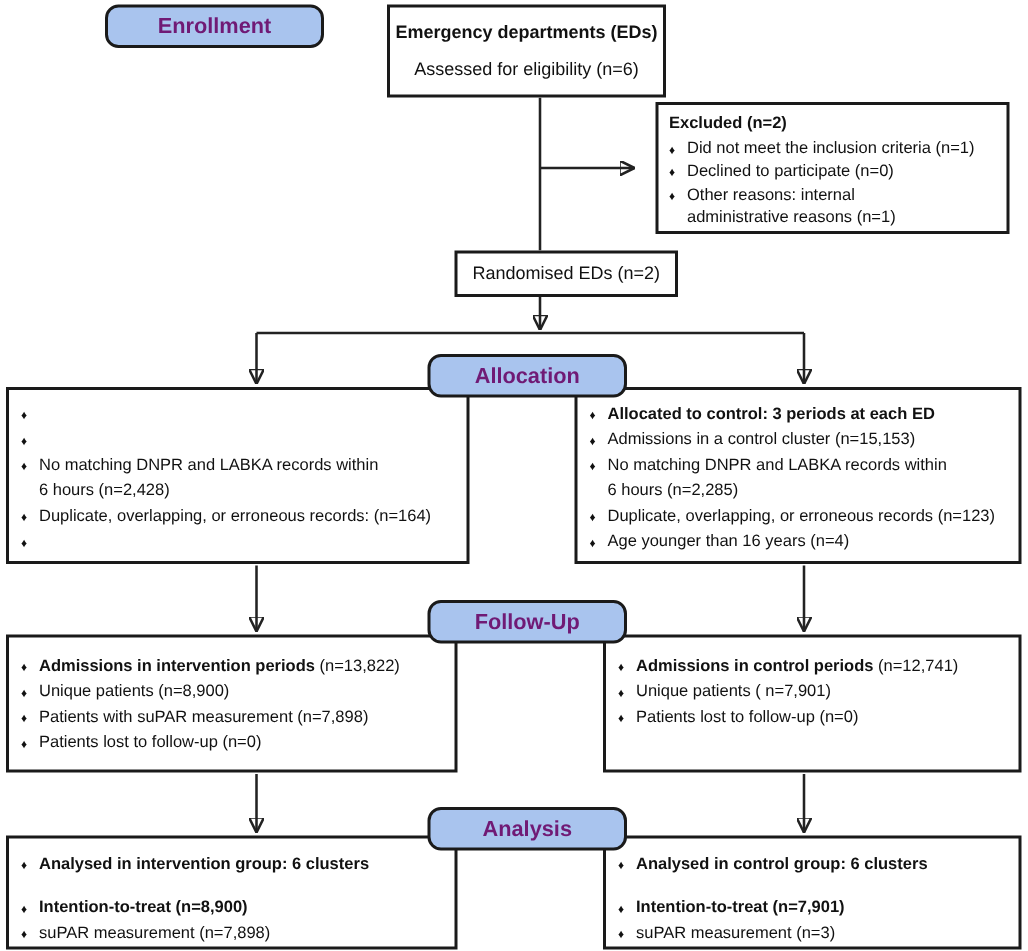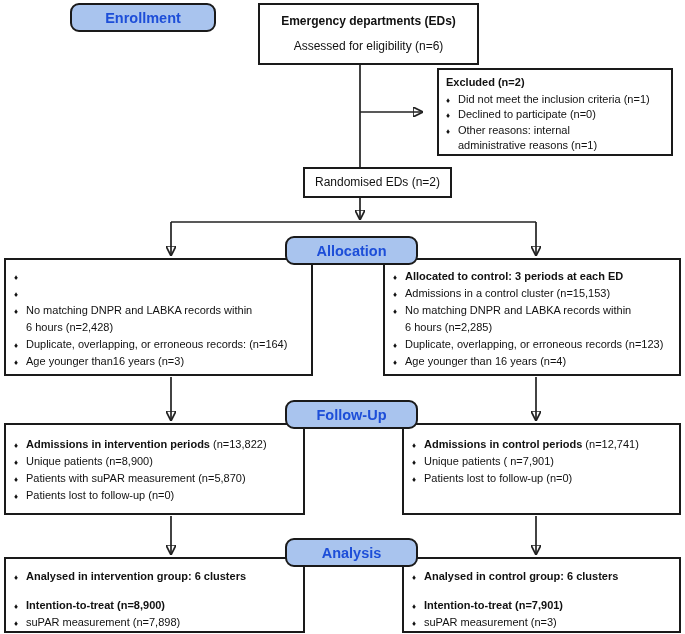--- a/index.html
+++ b/index.html
@@ -9,21 +9,21 @@
   }
   .wires{position:absolute;left:0;top:0;z-index:1;}
   .wires path{stroke:#222;stroke-width:1.7;fill:none;}
   .box{
     position:absolute;z-index:2;background:#fff;border:2px solid #1a1a1a;
     box-sizing:border-box;font-size:11px;line-height:17px;
   }
   .pill{
     position:absolute;z-index:3;background:#a9c4ee;border:2px solid #1a1a1a;
     border-radius:9px;box-sizing:border-box;display:flex;align-items:center;justify-content:center;
-    color:#1d4ed8;font-weight:bold;font-size:14.5px;
+    color:#701a75;font-weight:bold;font-size:14.5px;
   }
   .centered{display:flex;flex-direction:column;align-items:center;text-align:center;}
   .elig{padding-top:9px;gap:11px;font-size:12px;line-height:14px;}
   .elig .ttl{font-weight:bold;}
   .rand{justify-content:center;font-size:12px;}
   .pad{padding:8px 4px 0 8px;}
   .li{display:flex;align-items:flex-start;}
   .blt{width:12px;flex:0 0 12px;font-size:8px;line-height:inherit;transform:translateY(0.5px);}
   .txt{white-space:pre-line;}
   .li.gap{margin-bottom:12px;}
@@ -52,21 +52,21 @@
     <path d="M536,377 V421" marker-end="url(#arr)"></path>
     <path d="M171,516 V555" marker-end="url(#arr)"></path>
     <path d="M536,516 V555" marker-end="url(#arr)"></path>
   </svg>
 
   <div class="pill" style="left:70px;top:3px;width:146px;height:29px;">Enrollment</div>
   <div class="pill" style="left:285px;top:236px;width:133px;height:29px;">Allocation</div>
   <div class="pill" style="left:285px;top:400px;width:133px;height:29px;">Follow-Up</div>
   <div class="pill" style="left:285px;top:538px;width:133px;height:29px;">Analysis</div>
 
-  <div class="box centered elig" style="left:258px;top:3px;width:221px;height:62px;">
+  <div class="box centered elig" style="left:258px;top:3px;width:186px;height:62px;">
     <div class="ttl">Emergency departments (EDs)</div>
     <div>Assessed for eligibility (n=6)</div>
   </div>
 
   <div class="box exc" style="left:425px;top:68px;width:236px;height:88px;">
     <div class="ttl">Excluded (n=2)</div>
     <div class="li">
       <span class="blt">♦</span>
       <span class="txt"><b></b><span>Did not meet the inclusion criteria (n=1)</span></span>
     </div>
@@ -96,21 +96,20 @@
       <span class="blt">♦</span>
       <span class="txt"><b></b><span>No matching DNPR and LABKA records within
 6 hours (n=2,428)</span></span>
     </div>
     <div class="li">
       <span class="blt">♦</span>
       <span class="txt"><b></b><span>Duplicate, overlapping, or erroneous records: (n=164)</span></span>
     </div>
     <div class="li">
       <span class="blt">♦</span>
-      <span class="txt"><b></b><span>Age younger than16 years (n=3)</span></span>
     </div>
   </div>
 
   <div class="box pad" style="left:383px;top:258px;width:298px;height:118px;">
     <div class="li">
       <span class="blt">♦</span>
       <span class="txt"><b>Allocated to control: 3 periods at each ED</b><span></span></span>
     </div>
     <div class="li">
       <span class="blt">♦</span>
@@ -135,21 +134,21 @@
     <div class="li">
       <span class="blt">♦</span>
       <span class="txt"><b>Admissions in intervention periods</b><span> (n=13,822)</span></span>
     </div>
     <div class="li">
       <span class="blt">♦</span>
       <span class="txt"><b></b><span>Unique patients (n=8,900)</span></span>
     </div>
     <div class="li">
       <span class="blt">♦</span>
-      <span class="txt"><b></b><span>Patients with suPAR measurement (n=5,870)</span></span>
+      <span class="txt"><b></b><span>Patients with suPAR measurement (n=7,898)</span></span>
     </div>
     <div class="li">
       <span class="blt">♦</span>
       <span class="txt"><b></b><span>Patients lost to follow-up (n=0)</span></span>
     </div>
   </div>
 
   <div class="box pad" style="left:402px;top:423px;width:279px;height:92px;padding-top:11px;">
     <div class="li">
       <span class="blt">♦</span>

